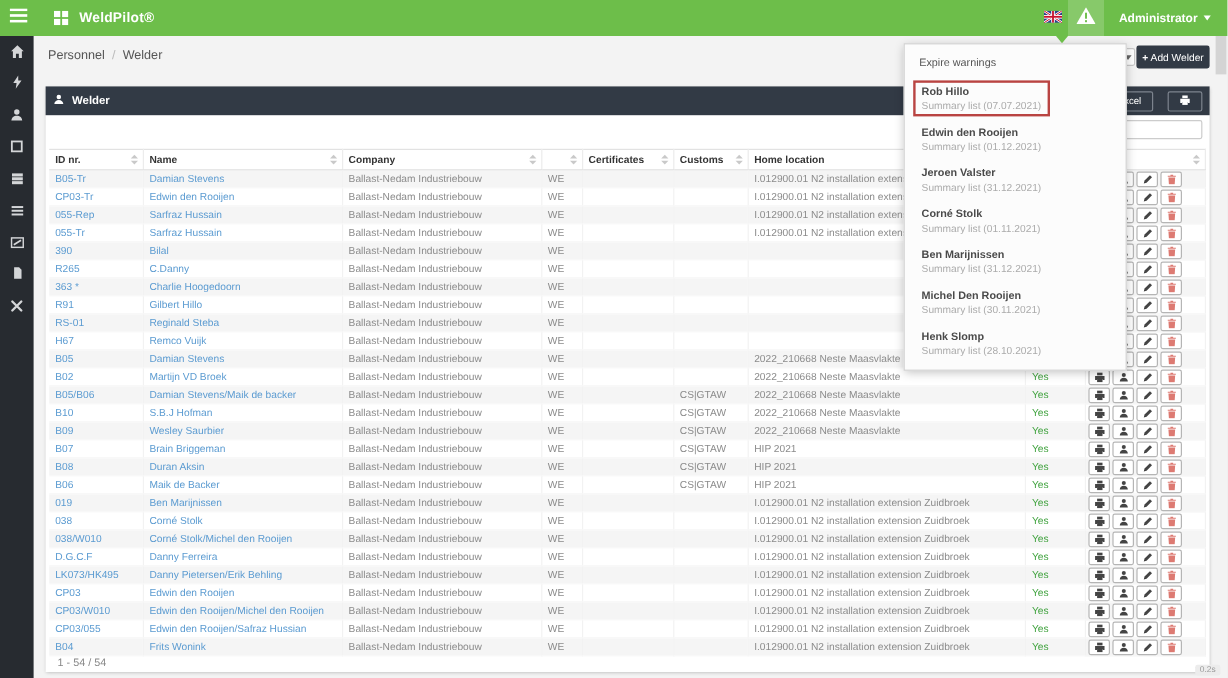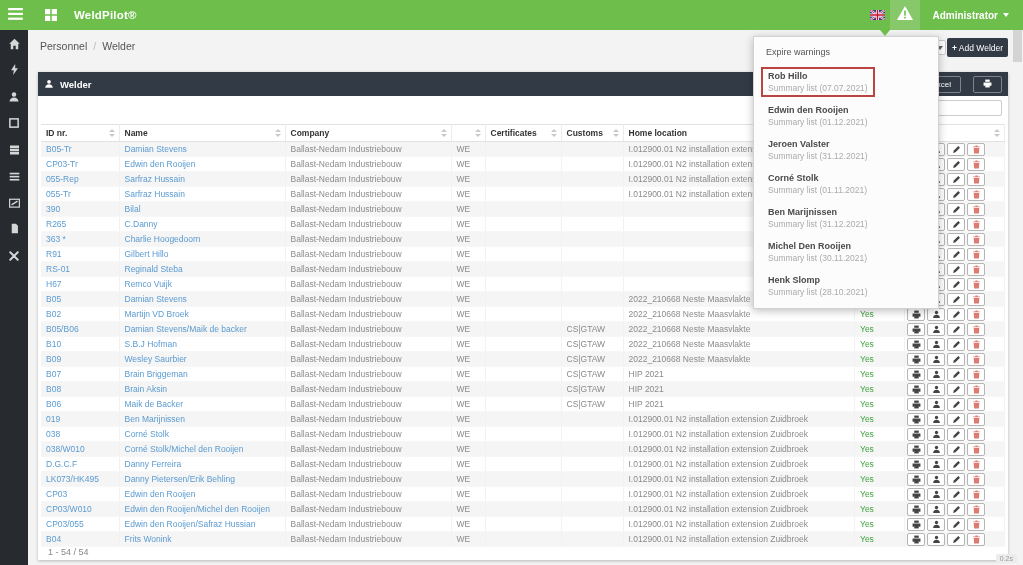--- a/index.html
+++ b/index.html
@@ -3,21 +3,21 @@
 <meta charset="utf-8">
 <style>
   * { margin:0; padding:0; box-sizing:border-box; }
   body { font-family:"Liberation Sans", sans-serif; background:#dcdcdc; }
   #app { position:relative; width:1023px; height:565px; background:#f3f3f3; overflow:hidden; }
 
   
   .topbar { position:absolute; top:0; left:0; right:0; height:30px; background:#6dbe4a; display:flex; align-items:center; z-index:30; }
   .topbar .menu-btn { width:30px; height:30px; display:flex; align-items:center; justify-content:center; cursor:pointer; }
   .topbar .apps { margin-left:8px; width:26px; height:30px; display:flex; align-items:center; justify-content:center; }
-  .brand { color:#fff; font-weight:bold; font-size:11.5px; margin-left:10px; letter-spacing:.2px; }
+  .brand { color:#fff; font-weight:bold; font-size:11.5px; margin-left:2px; letter-spacing:.2px; }
   .topbar-right { margin-left:auto; display:flex; align-items:center; height:30px; }
   .flag-btn { width:26px; height:30px; display:flex; align-items:center; justify-content:center; cursor:pointer; }
   .warn-btn { width:30px; height:30px; display:flex; align-items:center; justify-content:center; background:rgba(255,255,255,.18); cursor:pointer; }
   .admin { color:#fff; font-size:10px; font-weight:bold; padding:0 14px 0 12px; display:flex; align-items:center; gap:5px; cursor:pointer; }
   .caret-down { width:0; height:0; border-left:3.5px solid transparent; border-right:3.5px solid transparent; border-top:4px solid #fff; }
 
   
   .sidebar { position:absolute; top:30px; left:0; width:28px; bottom:0; background:#272b30; z-index:25; display:flex; flex-direction:column; align-items:center; padding-top:8px; gap:13.5px; }
   .side-item { width:28px; height:13px; display:flex; align-items:center; justify-content:center; cursor:pointer; }
 
@@ -580,21 +580,21 @@
                     <circle cx="8" cy="4.5" r="3" fill="#444"></circle>
                     <path fill="#444" d="M2 14c0-3.3 2.7-5.5 6-5.5s6 2.2 6 5.5z"></path>
                   </svg></span><span class="abtn"><svg width="9" height="9" viewBox="0 0 16 16">
                     <path fill="#444" d="M2 14l1.2-4.2 8-8 3 3-8 8z"></path>
                   </svg></span><span class="abtn"><svg width="9" height="9" viewBox="0 0 16 16">
                     <path fill="#dd7a72" d="M6 1h4v1.5h4V4H2V2.5h4zM3 5.2h10L12.3 15H3.7z"></path>
                   </svg></span></td>
             </tr>
             <tr>
               <td><a>B08</a></td>
-              <td><a>Brain Aksin</a></td>
+              <td><a>Duran Aksin</a></td>
               <td>Ballast-Nedam Industriebouw</td>
               <td>WE</td>
               <td></td>
               <td>CS|GTAW</td>
               <td>HIP 2021</td>
               <td class="yes">Yes</td>
               <td class="actions"><span class="abtn"><svg width="9" height="9" viewBox="0 0 16 16">
                     <rect x="4" y="1" width="8" height="4" fill="#444"></rect>
                     <path fill="#444" d="M1 6h14v6h-3v-1.5H4V12H1z"></path>
                     <rect x="4" y="9.5" width="8" height="5.5" fill="#444"></rect>

